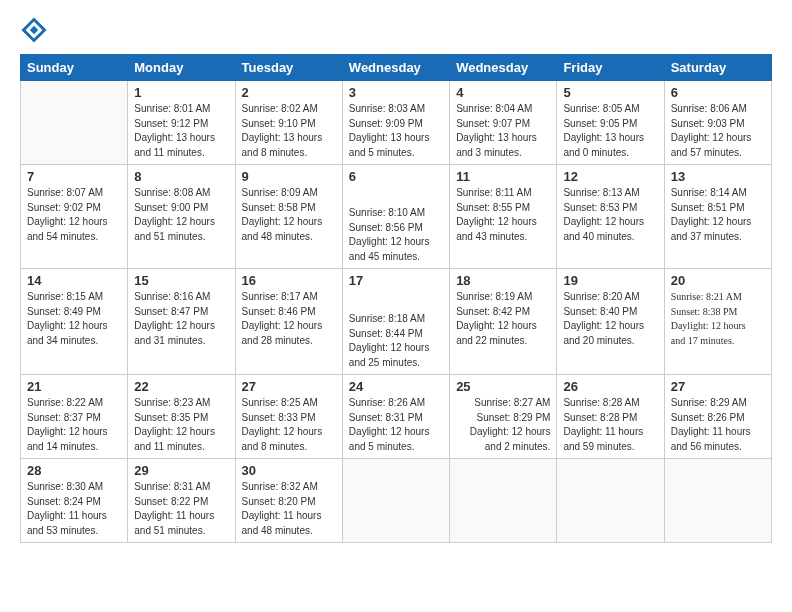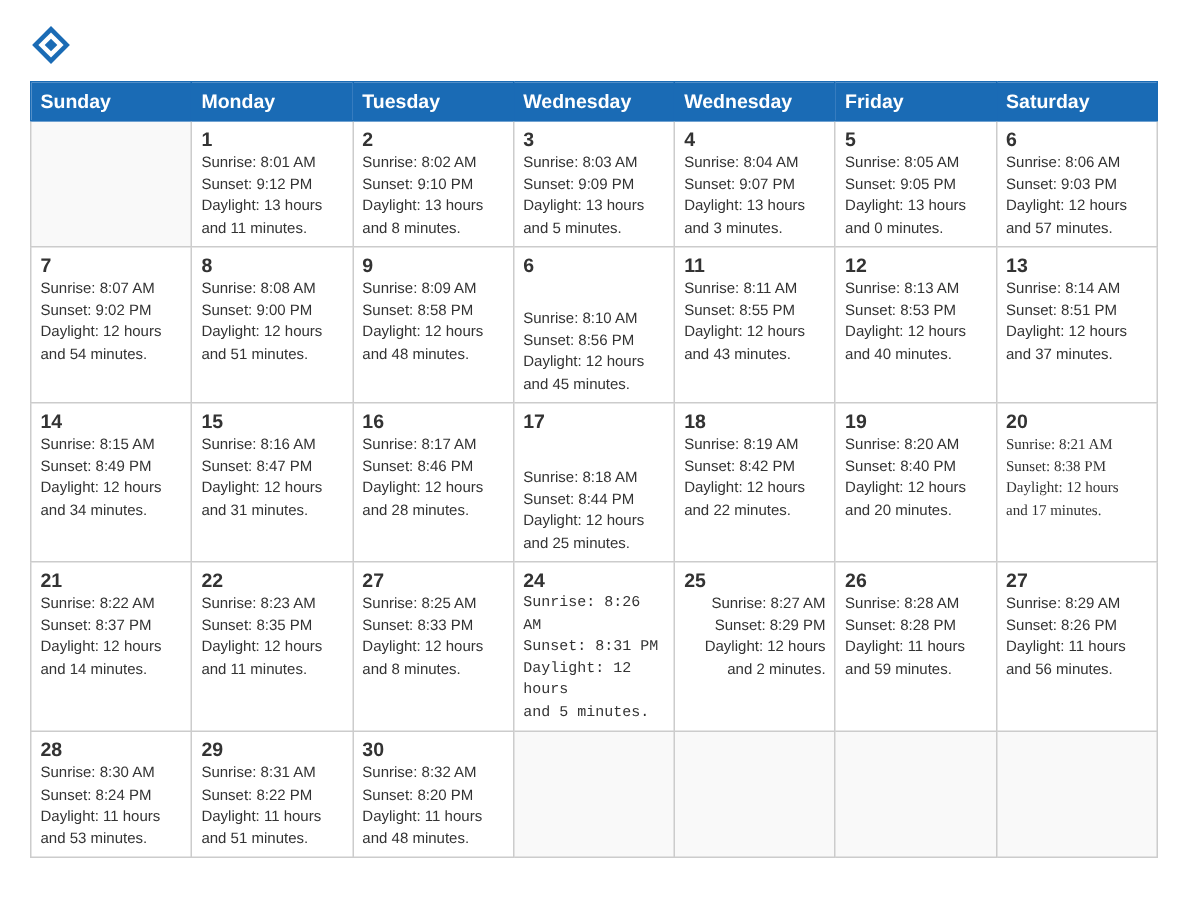--- a/index.html
+++ b/index.html
@@ -291,21 +291,21 @@
           </td>
           <td>
             <div class="day-number">27</div>
             <div class="cell-info" style="white-space: pre-line;">Sunrise: 8:25 AM
 Sunset: 8:33 PM
 Daylight: 12 hours
 and 8 minutes.</div>
           </td>
           <td>
             <div class="day-number">24</div>
-            <div class="cell-info" style="white-space: pre-line; font-family: Liberation Mono, monospace;">Sunrise: 8:26 AM
+            <div class="cell-info" style="white-space: pre-line;">Sunrise: 8:26 AM
 Sunset: 8:31 PM
 Daylight: 12 hours
 and 5 minutes.</div>
           </td>
           <td>
             <div class="day-number">25</div>
             <div class="cell-info" style="white-space: pre-line; text-align: right;">Sunrise: 8:27 AM
 Sunset: 8:29 PM
 Daylight: 12 hours
 and 2 minutes.</div>

